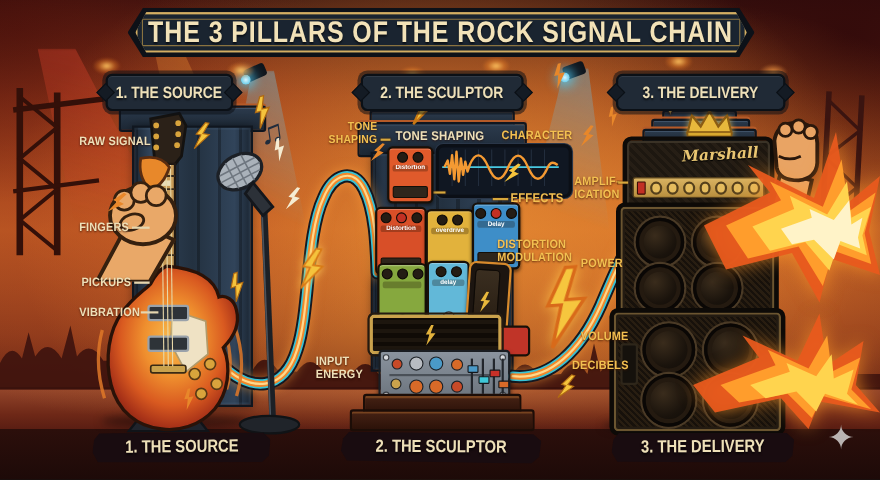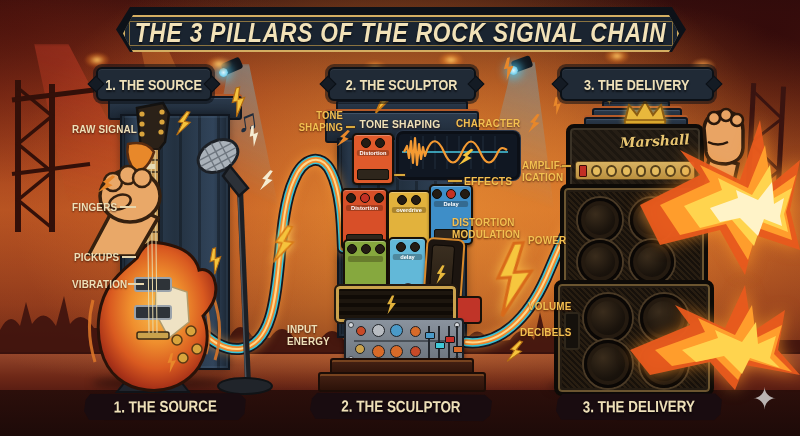--- a/index.html
+++ b/index.html
@@ -35,21 +35,21 @@
   .badge{position:absolute;height:30px;background:#202a36;border:2px solid #0b1016;border-radius:6px;
     box-shadow:0 0 0 3px rgba(12,16,22,.55), inset 0 1px 0 rgba(255,255,255,.08);
     display:flex;align-items:center;justify-content:center;}
   .badge::before,.badge::after{content:"";position:absolute;top:9px;width:10px;height:10px;background:#141b24;
     transform:rotate(45deg);border:1px solid #0b1016;}
   .badge::before{left:-8px;} .badge::after{right:-8px;}
   .badge-text,.banner-text,.foot-text{font-weight:bold;color:#eee0b8;transform:scaleX(.84);
     text-shadow:0 2px 2px rgba(0,0,0,.6);white-space:nowrap;}
   .banner-out{position:absolute;background:#0d1118;
     clip-path:polygon(0 50%,14px 0,calc(100% - 14px) 0,100% 50%,calc(100% - 14px) 100%,14px 100%);
-    display:flex;align-items:flex-end;justify-content:center;font-style:italic;}
+    display:flex;align-items:center;justify-content:center;}
   .banner-mid{width:calc(100% - 14px);height:calc(100% - 8px);background:#1a2430;border:2px solid #d4ae62;
     clip-path:polygon(0 50%,10px 0,calc(100% - 10px) 0,100% 50%,calc(100% - 10px) 100%,10px 100%);
     display:flex;align-items:center;justify-content:center;box-sizing:border-box;box-shadow:inset 0 0 0 4px #1a2430, inset 0 0 0 5px #8a7340;}
   .banner-text{font-size:27px;letter-spacing:1px;color:#f2e2b8;}
   .foot{position:absolute;height:28px;background:#190c10;display:flex;align-items:center;justify-content:center;
     clip-path:polygon(1% 22%,4% 0,96% 4%,100% 26%,99% 78%,95% 100%,3% 94%,0 62%);}
   .foot-text{font-size:16px;}
   .pedal{position:absolute;border:2px solid #181008;border-radius:5px;
     box-shadow:0 2px 3px rgba(0,0,0,.45), inset 0 1px 0 rgba(255,255,255,.28);
     display:flex;flex-direction:column;}

